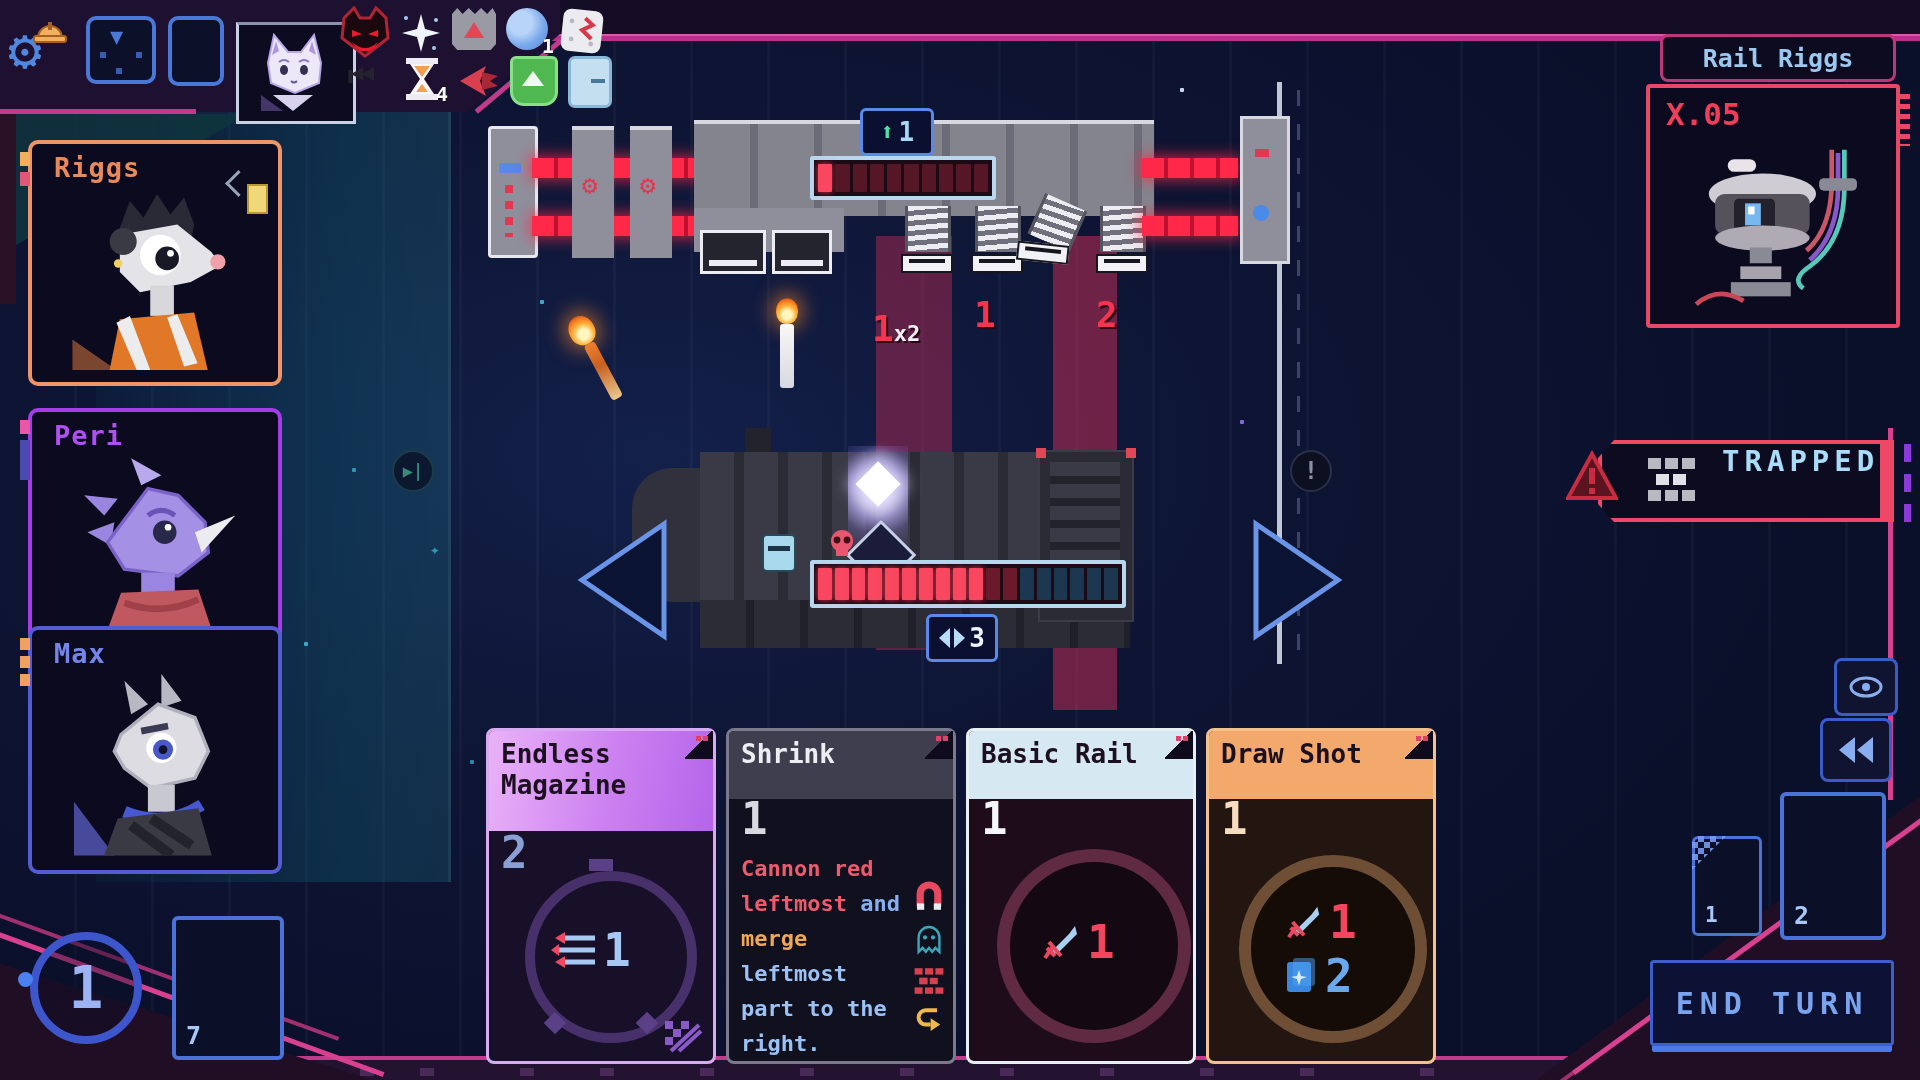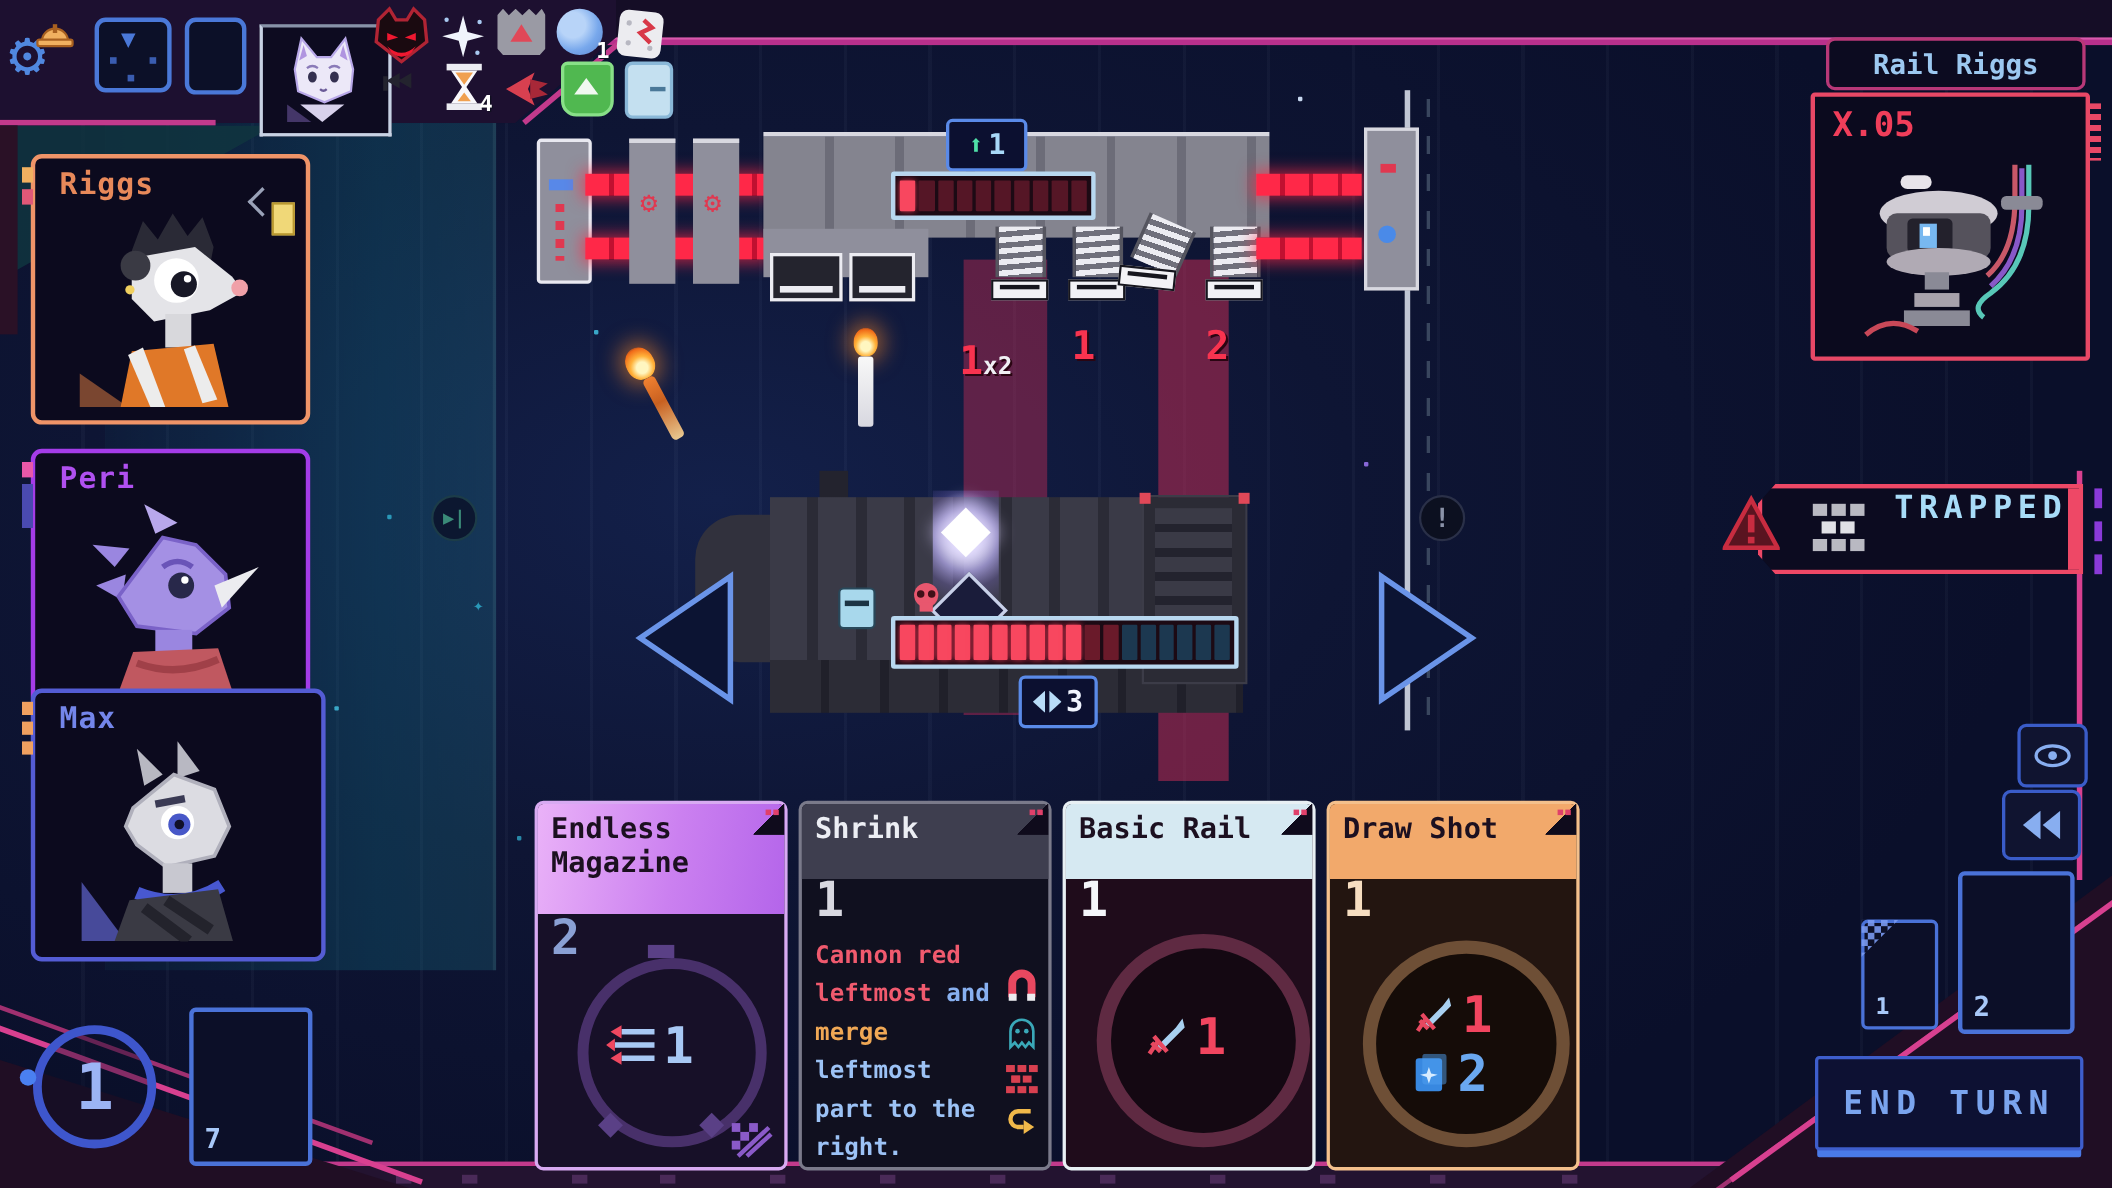--- a/index.html
+++ b/index.html
@@ -434,21 +434,21 @@
       <polygon points="20,56 44,24 62,28 78,44 80,62 62,76 30,72" fill="#a490e4" stroke="#7a62c8" stroke-width="2"></polygon>
       <polygon points="72,50 96,40 76,62" fill="#ececf0"></polygon>
       <circle cx="54" cy="50" r="7" fill="#28284a"></circle>
         <circle cx="56" cy="47" r="2" fill="#fff"></circle>
       <path d="M44,40 q8,-6 16,0" stroke="#6a54b8" stroke-width="3" fill="none"></path>
       <rect x="40" y="74" width="20" height="12" fill="#9a86e0"></rect>
       <polygon points="28,86 74,84 82,108 20,108" fill="#c05860"></polygon>
       <path d="M30,92 q22,8 44,-2" stroke="#a04048" stroke-width="4" fill="none"></path>
     </svg>
   </div>
-  <div class="abs crew" style="top:626px;height:240px;border:4px solid #545cd4;padding-left:14px;">
+  <div class="abs crew" style="top:626px;height:240px;border:4px solid #545cd4;">
     <span class="cname" style="color:#7486ea;">Max</span>
     <div class="tab" style="top:8px;background:#f0a060;height:12px;"></div>
     <div class="tab" style="top:26px;background:#f0a060;height:12px;"></div>
     <div class="tab" style="top:44px;background:#f0a060;height:12px;"></div>
     <svg class="abs" style="left:42px;top:40px;" width="168" height="186" viewBox="0 0 100 110">
       <polygon points="0,78 24,110 0,110" fill="#474a9a"></polygon>
       <polygon points="34,26 30,6 44,20" fill="#b8b8c2"></polygon>
       <polygon points="52,22 52,2 64,18" fill="#b8b8c2"></polygon>
       <polygon points="28,38 50,20 72,28 80,48 72,64 46,70 30,58 24,48" fill="#dcdce2" stroke="#b0b0bc" stroke-width="2"></polygon>
       <circle cx="52" cy="46" r="9" fill="#fff"></circle>

